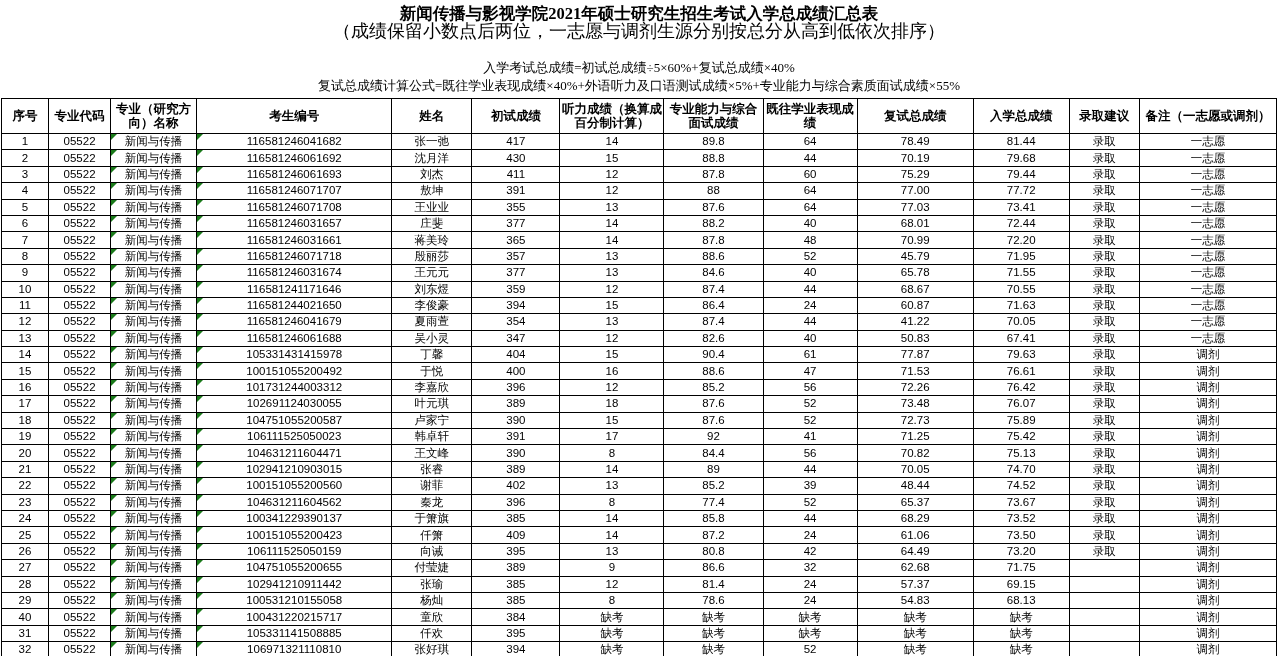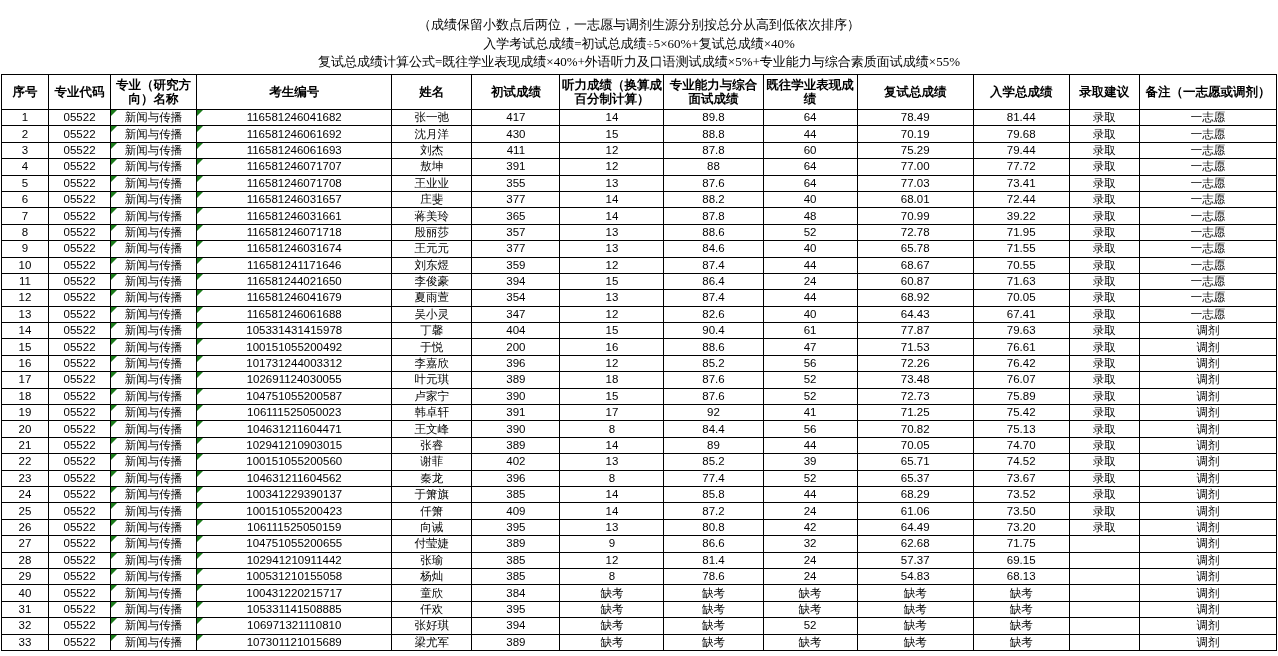--- a/index.html
+++ b/index.html
@@ -24,28 +24,27 @@
     padding-top: 4px;
   }
   .title-main {
     font-family: "Liberation Serif", "DejaVu Serif", serif;
     font-weight: bold;
     font-size: 16.5px;
     line-height: 20px;
     letter-spacing: 0px;
   }
   .title-sub {
-    font-family: Liberation Serif, serif;
-    font-size: 13px;
+    font-family: Liberation Mono, monospace;
+    font-size: 18px;
     line-height: 17px;
-    margin-top: 12px;
   }
   .formula-block {
     text-align: center;
-    margin-top: 2px;
+    margin-top: 18px;
   }
   .formula {
     font-family: "Liberation Serif", "DejaVu Serif", serif;
     font-size: 13px;
     line-height: 18px;
     white-space: nowrap;
   }
   table.grid {
     border-collapse: collapse;
     width: 1276px;
@@ -111,20 +110,21 @@
     border-top: 6px solid #1a7a1a;
     border-right: 6px solid transparent;
   }
 </style>
 </head>
 <body>
 
 <div class="sheet">
 
   <div class="titles">
+    <div class="title-main">新闻传播与影视学院2021年硕士研究生招生考试入学总成绩汇总表</div>
     <div class="title-sub">（成绩保留小数点后两位，一志愿与调剂生源分别按总分从高到低依次排序）</div>
   </div>
 
   <div class="formula-block">
     <div class="formula">入学考试总成绩=初试总成绩÷5×60%+复试总成绩×40%</div>
     <div class="formula">复试总成绩计算公式=既往学业表现成绩×40%+外语听力及口语测试成绩×5%+专业能力与综合素质面试成绩×55%</div>
   </div>
 
   <table class="grid">
     <colgroup>
@@ -254,35 +254,35 @@
           <td class="c-idx"><span>7</span></td>
           <td class="c-code"><span>05522</span></td>
           <td class="c-major"><span class="marker"></span><span>新闻与传播</span></td>
           <td class="c-no"><span class="marker"></span><span>116581246031661</span></td>
           <td class="c-name"><span>蒋美玲</span></td>
           <td class="c-first"><span>365</span></td>
           <td class="c-num"><span>14</span></td>
           <td class="c-num"><span>87.8</span></td>
           <td class="c-num"><span>48</span></td>
           <td class="c-num"><span>70.99</span></td>
-          <td class="c-num"><span>39.22</span></td>
+          <td class="c-num"><span>72.20</span></td>
           <td class="c-cn"><span>录取</span></td>
           <td class="c-cn"><span>一志愿</span></td>
         </tr>
         <tr>
           <td class="c-idx"><span>8</span></td>
           <td class="c-code"><span>05522</span></td>
           <td class="c-major"><span class="marker"></span><span>新闻与传播</span></td>
           <td class="c-no"><span class="marker"></span><span>116581246071718</span></td>
           <td class="c-name"><span>殷丽莎</span></td>
           <td class="c-first"><span>357</span></td>
           <td class="c-num"><span>13</span></td>
           <td class="c-num"><span>88.6</span></td>
           <td class="c-num"><span>52</span></td>
-          <td class="c-num"><span>72.78</span></td>
+          <td class="c-num"><span>45.79</span></td>
           <td class="c-num"><span>71.95</span></td>
           <td class="c-cn"><span>录取</span></td>
           <td class="c-cn"><span>一志愿</span></td>
         </tr>
         <tr>
           <td class="c-idx"><span>9</span></td>
           <td class="c-code"><span>05522</span></td>
           <td class="c-major"><span class="marker"></span><span>新闻与传播</span></td>
           <td class="c-no"><span class="marker"></span><span>116581246031674</span></td>
           <td class="c-name"><span>王元元</span></td>
@@ -328,36 +328,36 @@
         <tr>
           <td class="c-idx"><span>12</span></td>
           <td class="c-code"><span>05522</span></td>
           <td class="c-major"><span class="marker"></span><span>新闻与传播</span></td>
           <td class="c-no"><span class="marker"></span><span>116581246041679</span></td>
           <td class="c-name"><span>夏雨萱</span></td>
           <td class="c-first"><span>354</span></td>
           <td class="c-num"><span>13</span></td>
           <td class="c-num"><span>87.4</span></td>
           <td class="c-num"><span>44</span></td>
-          <td class="c-num"><span>68.92</span></td>
+          <td class="c-num"><span>41.22</span></td>
           <td class="c-num"><span>70.05</span></td>
           <td class="c-cn"><span>录取</span></td>
           <td class="c-cn"><span>一志愿</span></td>
         </tr>
         <tr>
           <td class="c-idx"><span>13</span></td>
           <td class="c-code"><span>05522</span></td>
           <td class="c-major"><span class="marker"></span><span>新闻与传播</span></td>
           <td class="c-no"><span class="marker"></span><span>116581246061688</span></td>
           <td class="c-name"><span>吴小灵</span></td>
           <td class="c-first"><span>347</span></td>
           <td class="c-num"><span>12</span></td>
           <td class="c-num"><span>82.6</span></td>
           <td class="c-num"><span>40</span></td>
-          <td class="c-num"><span>64.43</span></td>
+          <td class="c-num"><span>50.83</span></td>
           <td class="c-num"><span>67.41</span></td>
           <td class="c-cn"><span>录取</span></td>
           <td class="c-cn"><span>一志愿</span></td>
         </tr>
         <tr>
           <td class="c-idx"><span>14</span></td>
           <td class="c-code"><span>05522</span></td>
           <td class="c-major"><span class="marker"></span><span>新闻与传播</span></td>
           <td class="c-no"><span class="marker"></span><span>105331431415978</span></td>
           <td class="c-name"><span>丁馨</span></td>
@@ -369,21 +369,21 @@
           <td class="c-num"><span>79.63</span></td>
           <td class="c-cn"><span>录取</span></td>
           <td class="c-cn"><span>调剂</span></td>
         </tr>
         <tr>
           <td class="c-idx"><span>15</span></td>
           <td class="c-code"><span>05522</span></td>
           <td class="c-major"><span class="marker"></span><span>新闻与传播</span></td>
           <td class="c-no"><span class="marker"></span><span>100151055200492</span></td>
           <td class="c-name"><span>于悦</span></td>
-          <td class="c-first"><span>200</span></td>
+          <td class="c-first"><span>400</span></td>
           <td class="c-num"><span>16</span></td>
           <td class="c-num"><span>88.6</span></td>
           <td class="c-num"><span>47</span></td>
           <td class="c-num"><span>71.53</span></td>
           <td class="c-num"><span>76.61</span></td>
           <td class="c-cn"><span>录取</span></td>
           <td class="c-cn"><span>调剂</span></td>
         </tr>
         <tr>
           <td class="c-idx"><span>16</span></td>
@@ -478,21 +478,21 @@
         <tr>
           <td class="c-idx"><span>22</span></td>
           <td class="c-code"><span>05522</span></td>
           <td class="c-major"><span class="marker"></span><span>新闻与传播</span></td>
           <td class="c-no"><span class="marker"></span><span>100151055200560</span></td>
           <td class="c-name"><span>谢菲</span></td>
           <td class="c-first"><span>402</span></td>
           <td class="c-num"><span>13</span></td>
           <td class="c-num"><span>85.2</span></td>
           <td class="c-num"><span>39</span></td>
-          <td class="c-num"><span>65.71</span></td>
+          <td class="c-num"><span>48.44</span></td>
           <td class="c-num"><span>74.52</span></td>
           <td class="c-cn"><span>录取</span></td>
           <td class="c-cn"><span>调剂</span></td>
         </tr>
         <tr>
           <td class="c-idx"><span>23</span></td>
           <td class="c-code"><span>05522</span></td>
           <td class="c-major"><span class="marker"></span><span>新闻与传播</span></td>
           <td class="c-no"><span class="marker"></span><span>104631211604562</span></td>
           <td class="c-name"><span>秦龙</span></td>

